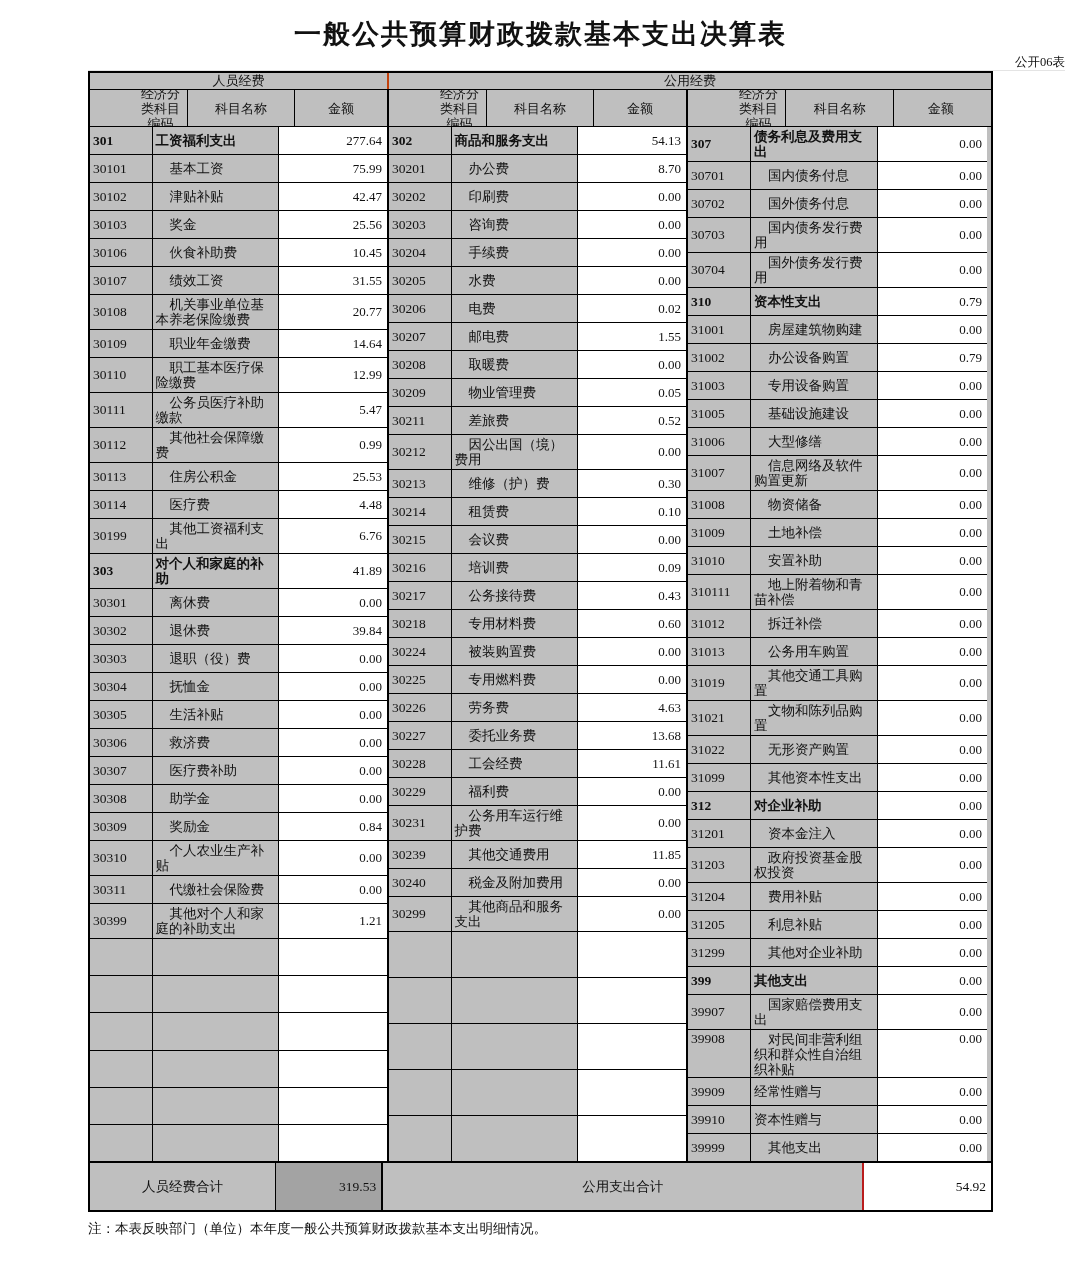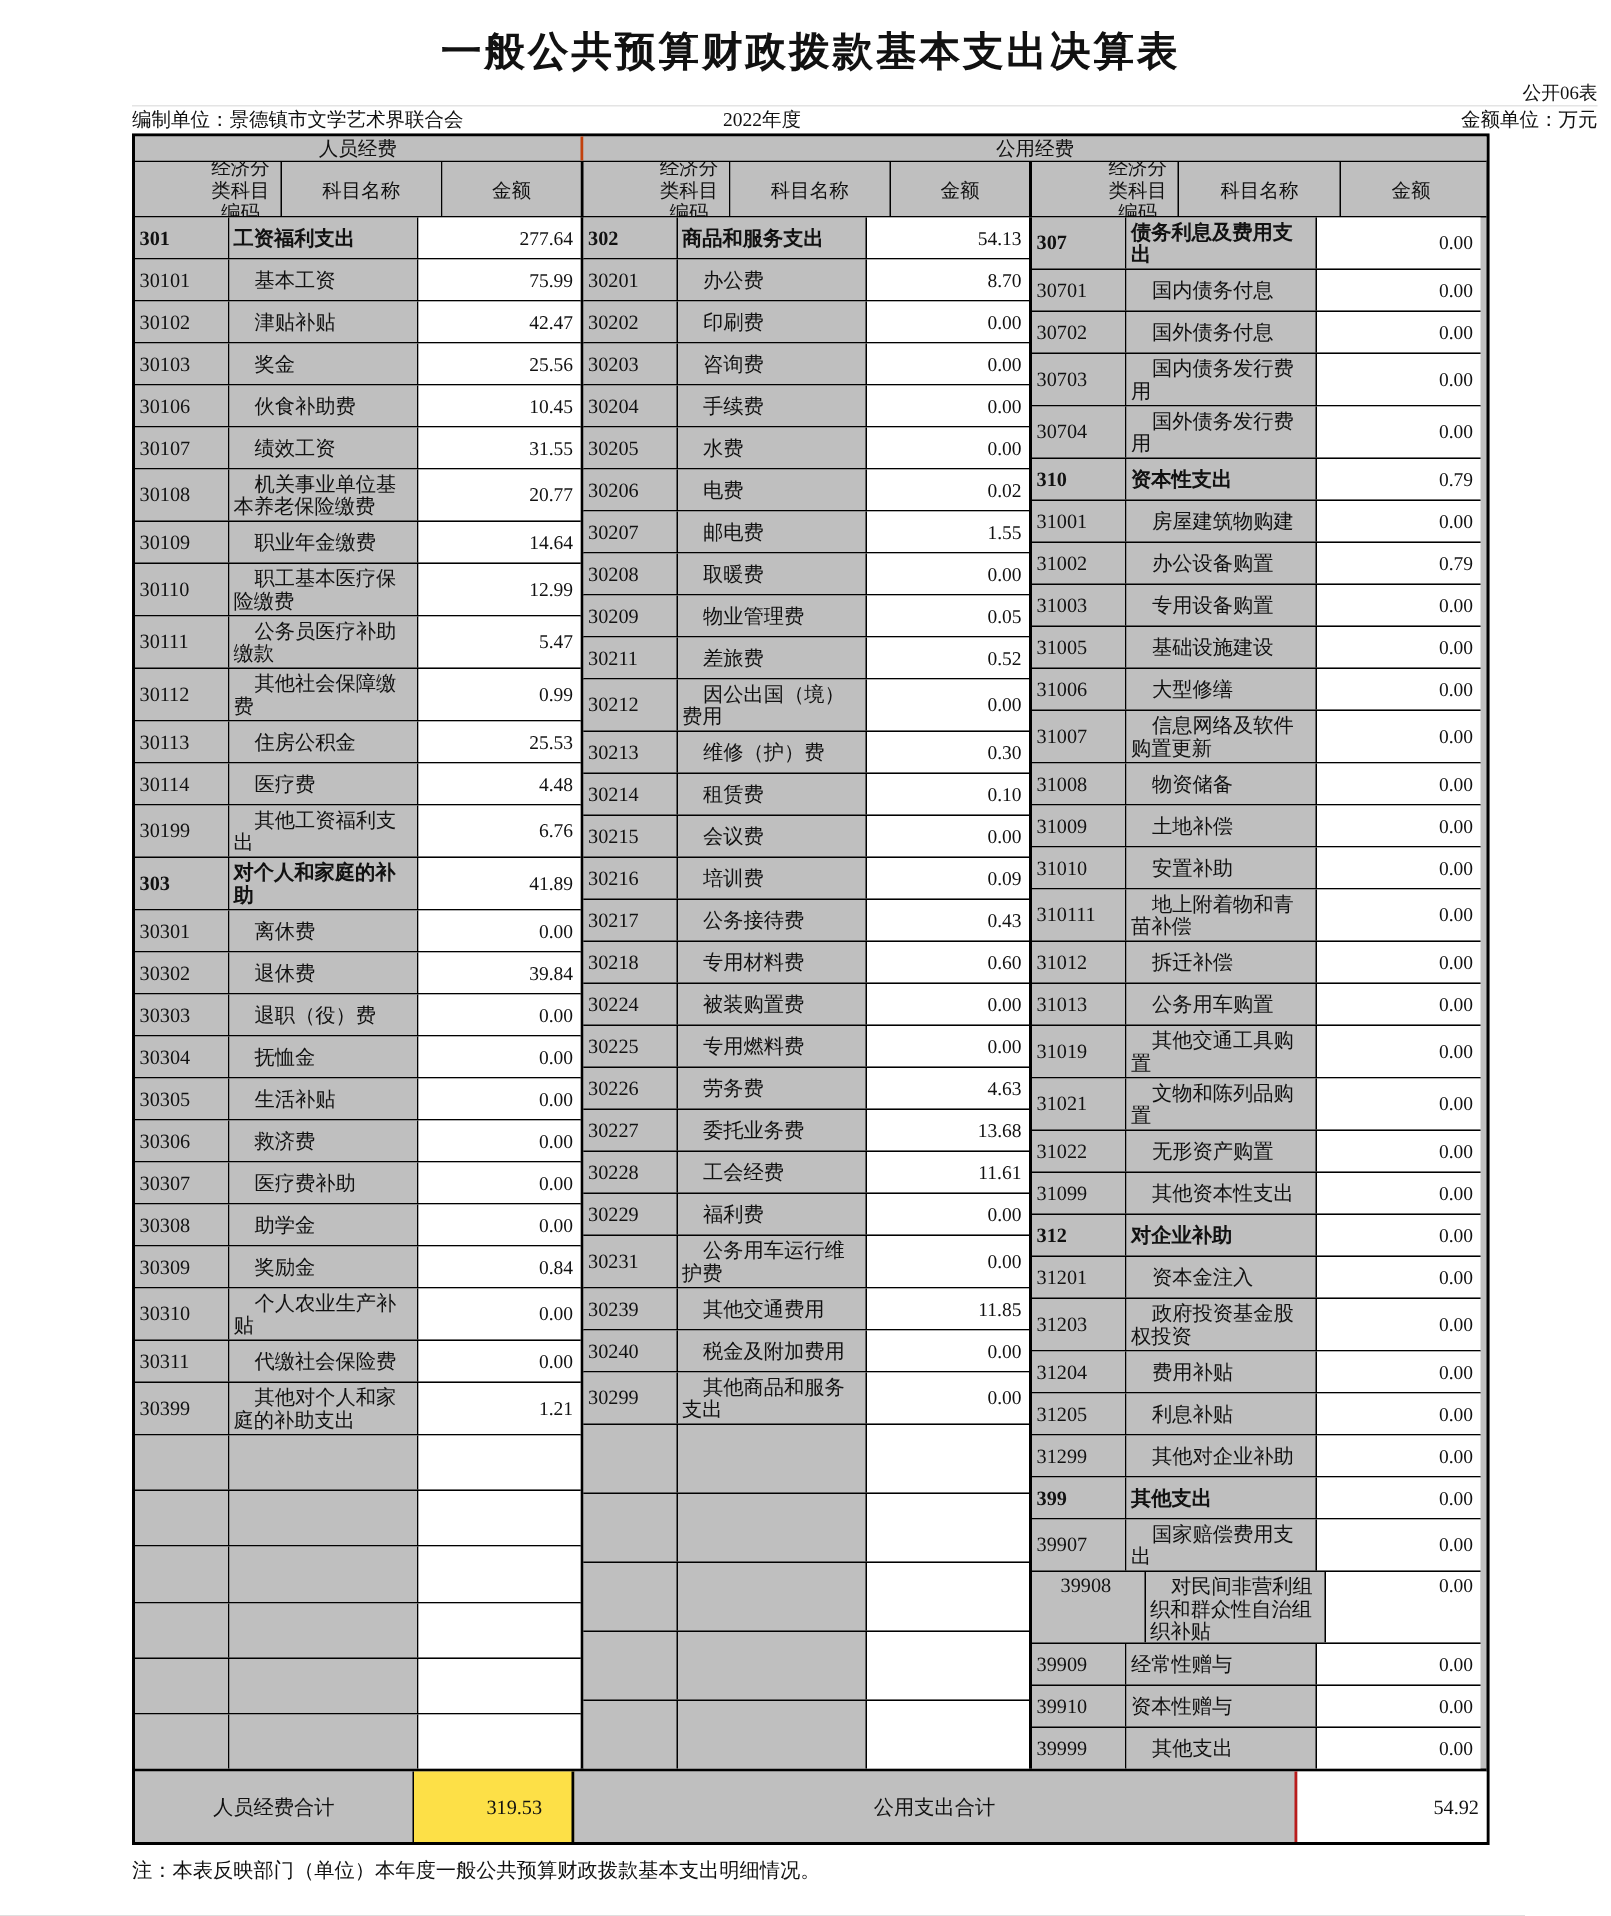--- a/index.html
+++ b/index.html
@@ -30,54 +30,49 @@
   .hc.h-code{width:63px;border-right:1px solid #000;}
   .hc.h-name{width:127px;border-right:1px solid #000;}
   .hc.h-amt{width:109px;}
 
   .tbody{display:flex;align-items:stretch;}
   .group{width:299px;border-right:2px solid #000;display:flex;flex-direction:column;box-sizing:border-box;}
   .group:last-child{border-right:none;}
   .row{display:flex;border-top:1px solid #000;min-height:27px;}
   .group .row:first-child{border-top:none;}
   .row.filler{flex:1 1 27px;}
-  .row.clip{max-height:47px;overflow:hidden;padding-left:16px;}
+  .row.clip{max-height:47px;overflow:hidden;}
   .row.clip .cell{align-items:flex-start;}
   .cell{box-sizing:border-box;display:flex;align-items:center;overflow:hidden;}
   .c-code{width:63px;border-right:1px solid #000;background:#bfbfbf;padding:1px 2px 1px 3px;font-size:13.5px;}
   .c-name{width:127px;border-right:1px solid #000;background:#bfbfbf;padding:2px 3px;font-size:13.5px;line-height:15px;}
   .c-name span{display:block;width:100%;}
   .c-name span.sub{text-indent:14px;}
   .c-name span.cat{font-weight:bold;text-indent:0;}
   .c-name span.noind{text-indent:0;}
   .c-amt{width:109px;background:#fff;justify-content:flex-end;padding:1px 5px 1px 2px;font-size:13px;}
   .bold{font-weight:bold;}
 
   .totals{display:flex;border-top:2px solid #000;height:47px;}
   .t-cell{box-sizing:border-box;display:flex;align-items:center;font-size:13.5px;}
   .t-lab{background:#bfbfbf;justify-content:center;text-align:center;}
   .t-lab1{width:190px;border-right:1px solid #000;}
-  .t-amt1{width:109px;background:#fde047;justify-content:flex-end;padding-right:20px;border-right:2px solid #000;}
+  .t-amt1{width:109px;background:#a3a3a3;justify-content:flex-end;padding-right:5px;border-right:2px solid #000;}
   .t-lab2{width:491px;border-right:2px solid #b91c1c;}
   .t-amt2{width:129px;background:#fff;justify-content:flex-end;padding-right:5px;}
 
   .note{margin-top:8px;font-size:13.5px;line-height:17px;}
 </style>
 </head>
 <body>
 
 <div class="page">
   <div class="title">一般公共预算财政拨款基本支出决算表</div>
   <div class="meta1">
     <span>公开06表</span>
-  </div>
-  <div class="meta2">
-    <span class="m-left">编制单位：景德镇市文学艺术界联合会</span>
-    <span class="m-center">2022年度</span>
-    <span class="m-right">金额单位：万元</span>
   </div>
 
   <div class="tbl">
     <div class="ghead">
       <div class="gh gh1">人员经费</div>
       <div class="gh gh2">公用经费</div>
     </div>
     <div class="chead" id="chead">
         <div class="chead-group">
           <div class="hc h-code">经济分类科目编码</div>

